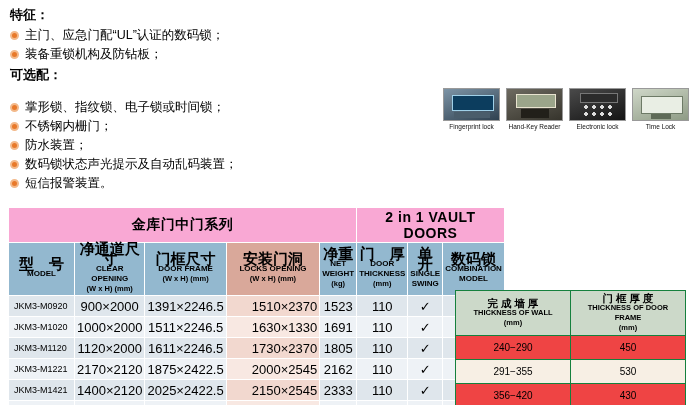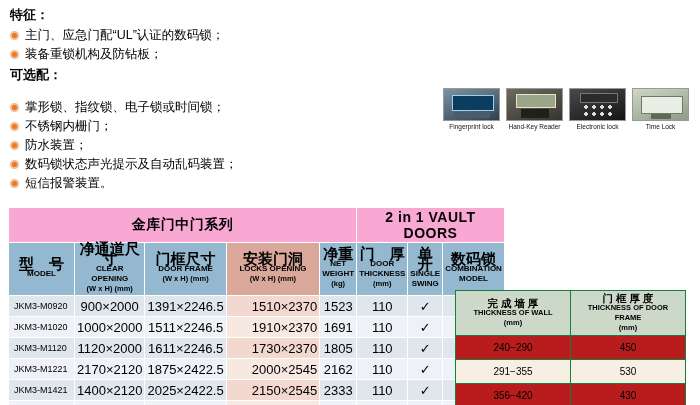--- a/index.html
+++ b/index.html
@@ -110,21 +110,21 @@
     border:1px solid #15803d;text-align:center;vertical-align:middle;
     padding:2px 4px;
   }
   .wt-head td{
     background:#ccd9c9;color:#000;font-weight:bold;height:36px;line-height:10px;
   }
   .wt-head .cn{font-size:10.5px;display:block;}
   .wt-head .en{font-size:7.5px;display:block;}
   .wt-head .un{font-size:7.5px;display:block;}
   .wall-table tbody td{
-    background:#b91c1c;height:19px;font-size:10px;color:#000;
+    background:#ef4444;height:19px;font-size:10px;color:#000;
   }
   .wall-table tbody tr:nth-child(even) td{background:#f7efe4;}
 </style>
 </head>
 <body>
 
 <div class="features">
   <div class="feat-title">特征：</div>
 
   <div class="feat-line">
@@ -255,21 +255,21 @@
       <td class="hl">1510×2370</td>
       <td>1523</td>
       <td>110</td>
       <td class="check">✓</td>
       <td>3+2</td>
     </tr>
     <tr>
       <td class="model">JKM3-M1020</td>
       <td>1000×2000</td>
       <td>1511×2246.5</td>
-      <td class="hl">1910×2370</td>
+      <td class="hl">1630×1330</td>
       <td>1691</td>
       <td>110</td>
       <td class="check">✓</td>
       <td>3+2</td>
     </tr>
     <tr>
       <td class="model">JKM3-M1120</td>
       <td>1120×2000</td>
       <td>1611×2246.5</td>
       <td class="hl">1730×2370</td>

